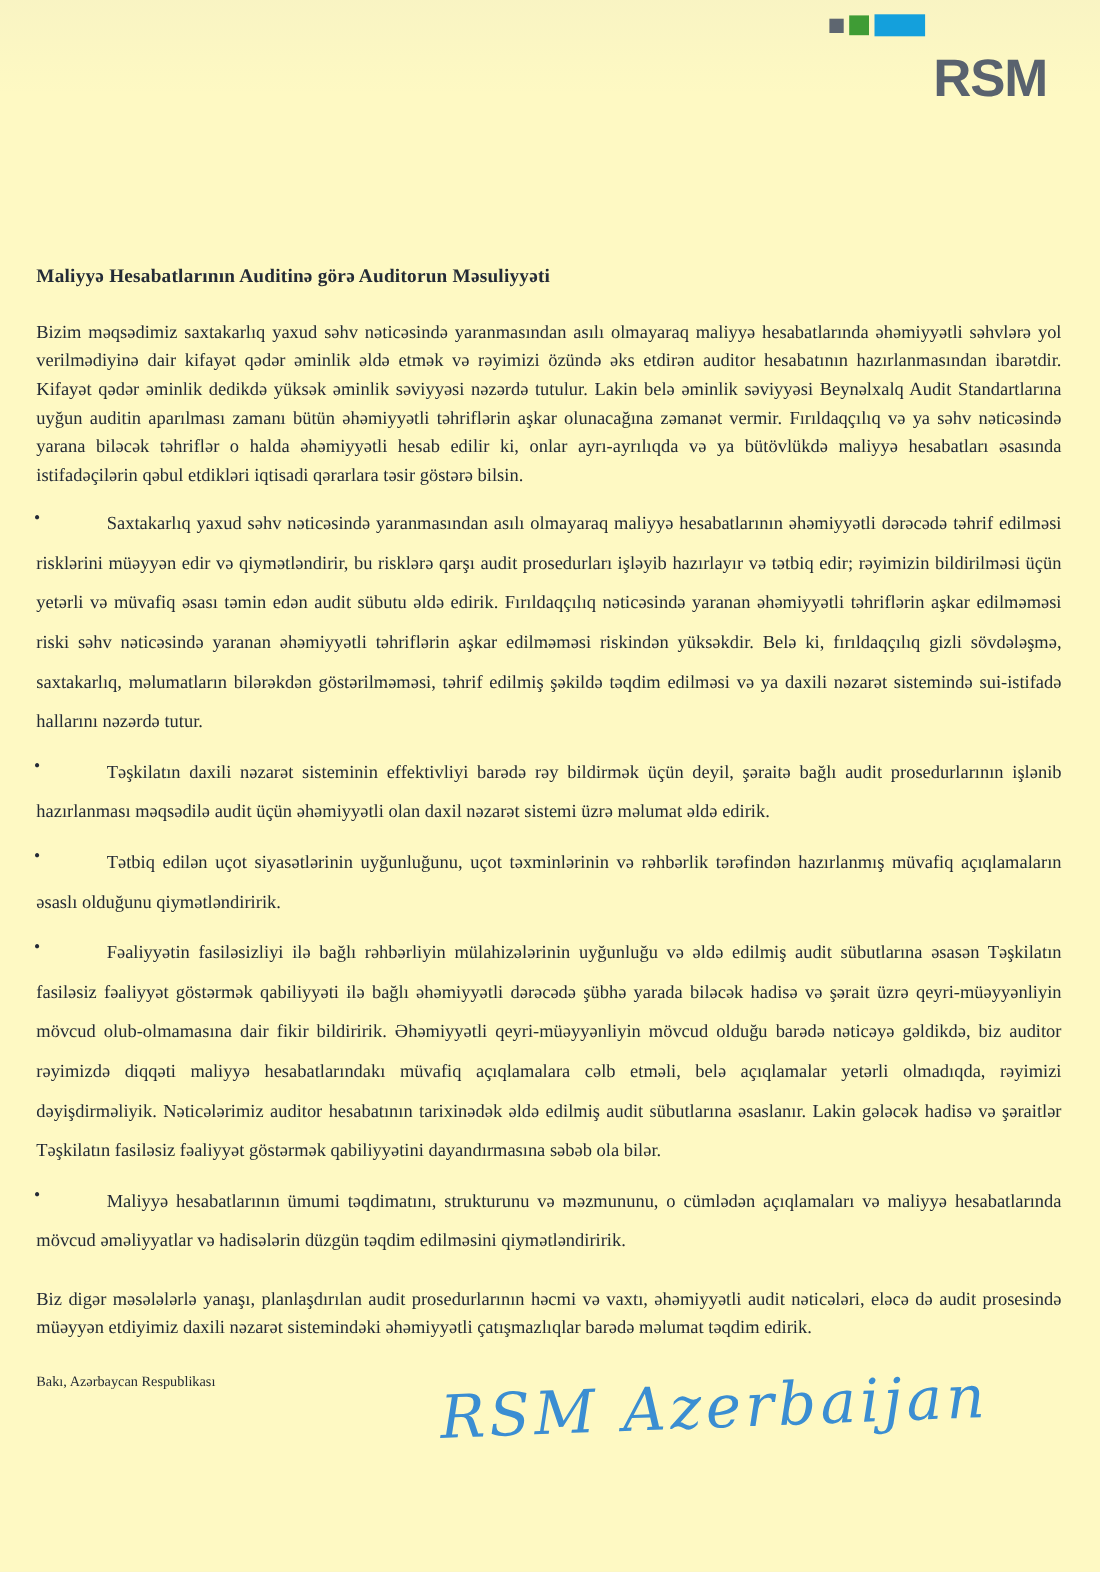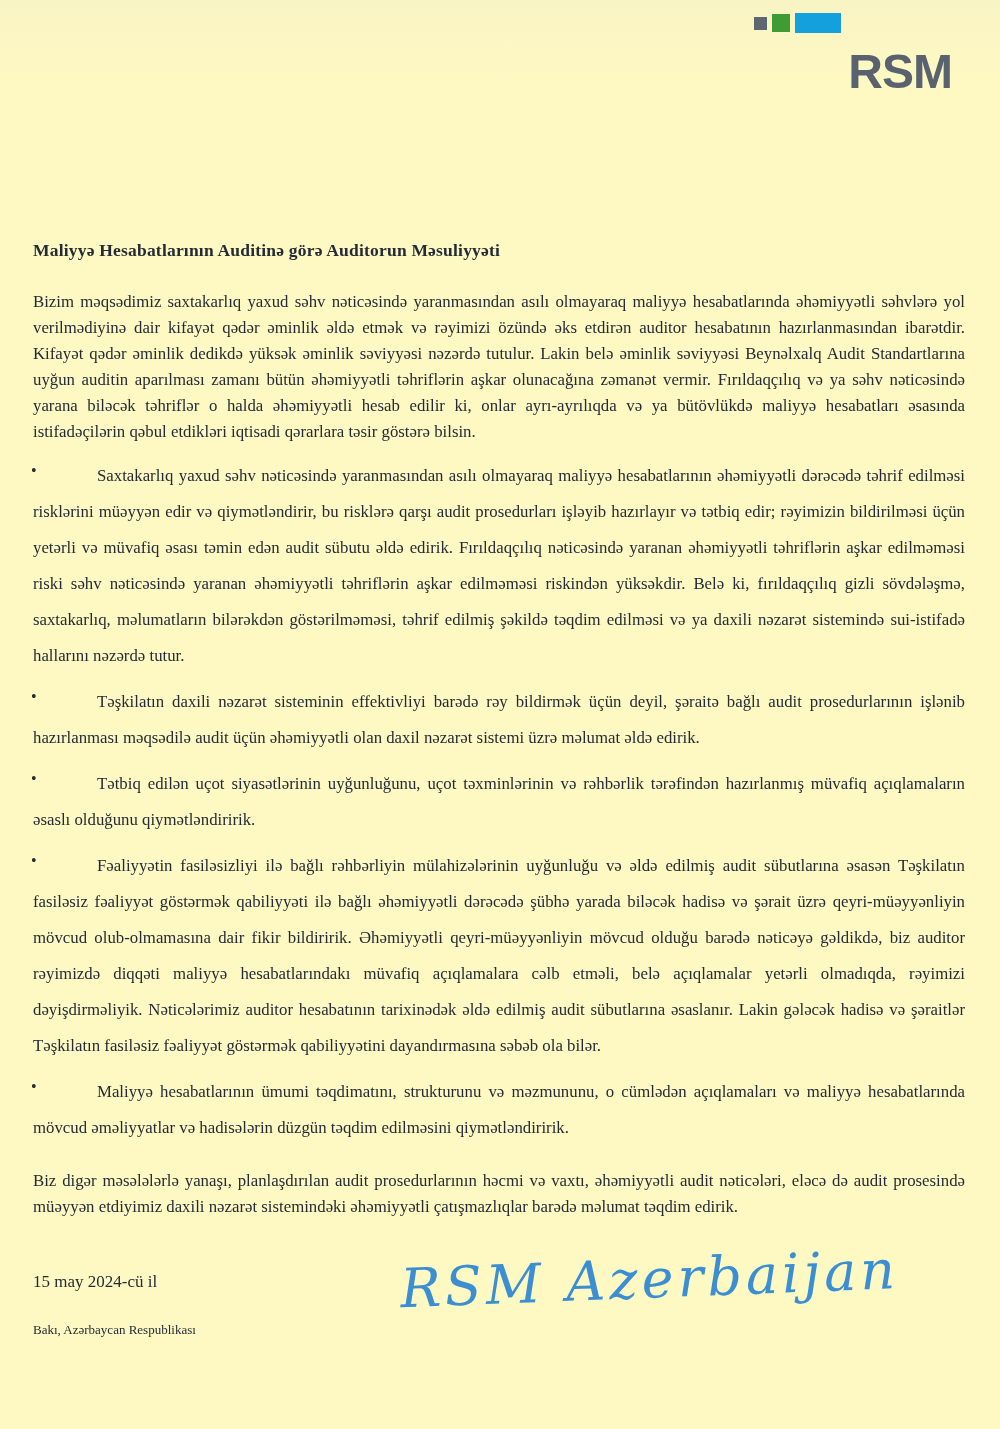--- a/index.html
+++ b/index.html
@@ -160,21 +160,20 @@
       <p class="bullet-text">Fəaliyyətin fasiləsizliyi ilə bağlı rəhbərliyin mülahizələrinin uyğunluğu və əldə edilmiş audit sübutlarına əsasən Təşkilatın fasiləsiz fəaliyyət göstərmək qabiliyyəti ilə bağlı əhəmiyyətli dərəcədə şübhə yarada biləcək hadisə və şərait üzrə qeyri-müəyyənliyin mövcud olub-olmamasına dair fikir bildiririk. Əhəmiyyətli qeyri-müəyyənliyin mövcud olduğu barədə nəticəyə gəldikdə, biz auditor rəyimizdə diqqəti maliyyə hesabatlarındakı müvafiq açıqlamalara cəlb etməli, belə açıqlamalar yetərli olmadıqda, rəyimizi dəyişdirməliyik. Nəticələrimiz auditor hesabatının tarixinədək əldə edilmiş audit sübutlarına əsaslanır. Lakin gələcək hadisə və şəraitlər Təşkilatın fasiləsiz fəaliyyət göstərmək qabiliyyətini dayandırmasına səbəb ola bilər.</p>
     </div>
 
     <div class="bullet-item">
       <span class="bullet-marker">•</span>
       <p class="bullet-text">Maliyyə hesabatlarının ümumi təqdimatını, strukturunu və məzmununu, o cümlədən açıqlamaları və maliyyə hesabatlarında mövcud əməliyyatlar və hadisələrin düzgün təqdim edilməsini qiymətləndiririk.</p>
     </div>
 
     <p class="para closing">Biz digər məsələlərlə yanaşı, planlaşdırılan audit prosedurlarının həcmi və vaxtı, əhəmiyyətli audit nəticələri, eləcə də audit prosesində müəyyən etdiyimiz daxili nəzarət sistemindəki əhəmiyyətli çatışmazlıqlar barədə məlumat təqdim edirik.</p>
 
-    <div class="date-line">15 may 2024-cü il</div>
 
     <div class="location-line">Bakı, Azərbaycan Respublikası</div>
 
   </div>
 
   <div class="signature" style="color: rgb(59, 142, 210);">RSM Azerbaijan</div>
 
 </div>
 
 </body></html>

